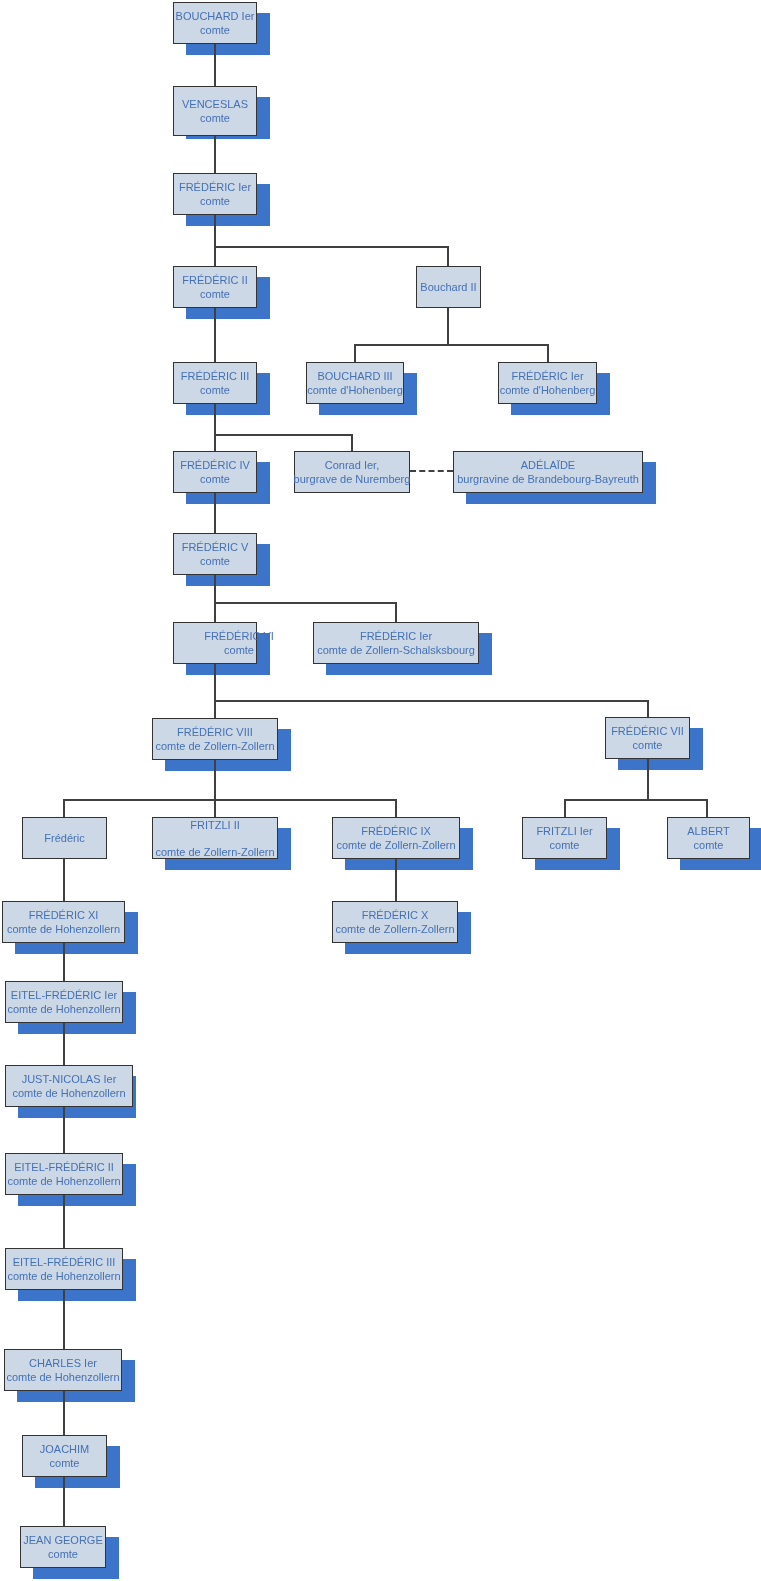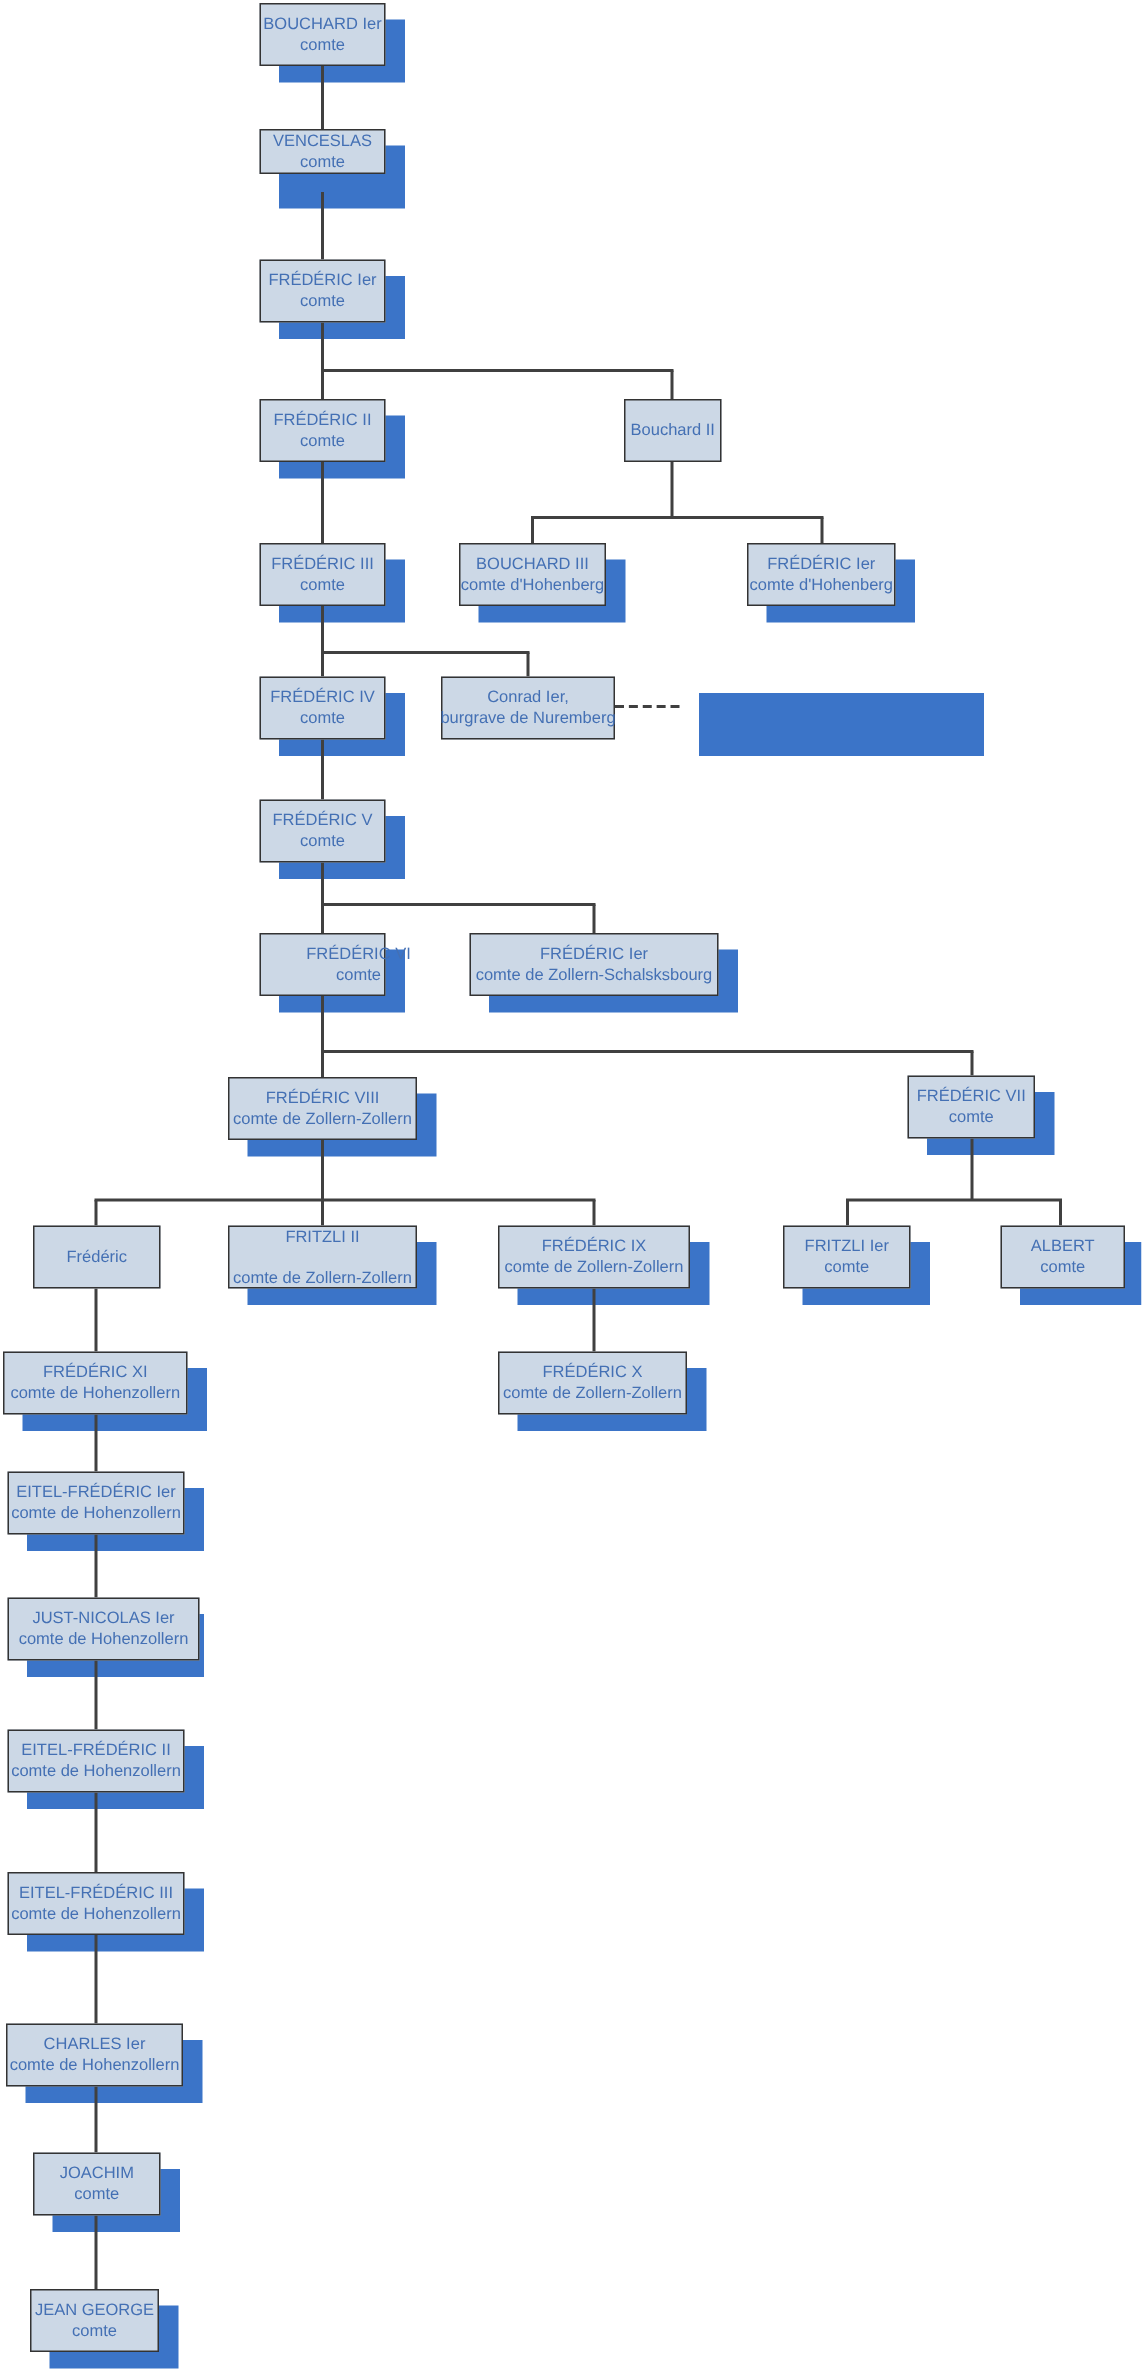--- a/index.html
+++ b/index.html
@@ -103,21 +103,21 @@
     <div class="edge edge-v" style="left: 63px; top: 1023px; height: 42px; background: rgb(64, 64, 64);"></div>
     <div class="edge edge-v" style="left: 63px; top: 1107px; height: 46px; background: rgb(64, 64, 64);"></div>
     <div class="edge edge-v" style="left: 63px; top: 1195px; height: 53px; background: rgb(64, 64, 64);"></div>
     <div class="edge edge-v" style="left: 63px; top: 1290px; height: 59px; background: rgb(64, 64, 64);"></div>
     <div class="edge edge-v" style="left: 63px; top: 1391px; height: 44px; background: rgb(64, 64, 64);"></div>
     <div class="edge edge-v" style="left: 63px; top: 1477px; height: 49px; background: rgb(64, 64, 64);"></div>
     <div class="node" style="left: 173px; top: 2px; width: 84px; height: 42px; background: rgb(204, 216, 230); border-color: rgb(51, 51, 51); color: rgb(68, 112, 180);">
       <span>BOUCHARD Ier</span>
       <span>comte</span>
     </div>
-    <div class="node" style="left: 173px; top: 86px; width: 84px; height: 30px; background: rgb(204, 216, 230); border-color: rgb(51, 51, 51); color: rgb(68, 112, 180);">
+    <div class="node" style="left: 173px; top: 86px; width: 84px; height: 50px; background: rgb(204, 216, 230); border-color: rgb(51, 51, 51); color: rgb(68, 112, 180);">
       <span>VENCESLAS</span>
       <span>comte</span>
     </div>
     <div class="node" style="left: 173px; top: 173px; width: 84px; height: 42px; background: rgb(204, 216, 230); border-color: rgb(51, 51, 51); color: rgb(68, 112, 180);">
       <span>FRÉDÉRIC Ier</span>
       <span>comte</span>
     </div>
     <div class="node" style="left: 173px; top: 266px; width: 84px; height: 42px; background: rgb(204, 216, 230); border-color: rgb(51, 51, 51); color: rgb(68, 112, 180);">
       <span>FRÉDÉRIC II</span>
       <span>comte</span>
@@ -138,20 +138,24 @@
       <span>comte d'Hohenberg</span>
     </div>
     <div class="node" style="left: 173px; top: 451px; width: 84px; height: 42px; background: rgb(204, 216, 230); border-color: rgb(51, 51, 51); color: rgb(68, 112, 180);">
       <span>FRÉDÉRIC IV</span>
       <span>comte</span>
     </div>
     <div class="node" style="left: 294px; top: 451px; width: 116px; height: 42px; background: rgb(204, 216, 230); border-color: rgb(51, 51, 51); color: rgb(68, 112, 180);">
       <span>Conrad Ier,</span>
       <span>burgrave de Nuremberg</span>
     </div>
+    <div class="node" style="left: 453px; top: 451px; width: 190px; height: 42px; background: rgb(204, 216, 230); border-color: rgb(51, 51, 51); color: rgb(68, 112, 180);">
+      <span>ADÉLAÏDE</span>
+      <span>burgravine de Brandebourg-Bayreuth</span>
+    </div>
     <div class="node" style="left: 173px; top: 533px; width: 84px; height: 42px; background: rgb(204, 216, 230); border-color: rgb(51, 51, 51); color: rgb(68, 112, 180);">
       <span>FRÉDÉRIC V</span>
       <span>comte</span>
     </div>
     <div class="node" style="left: 173px; top: 622px; width: 84px; height: 42px; background: rgb(204, 216, 230); border-color: rgb(51, 51, 51); color: rgb(68, 112, 180); padding-left: 48px;">
       <span>FRÉDÉRIC VI</span>
       <span>comte</span>
     </div>
     <div class="node" style="left: 313px; top: 622px; width: 166px; height: 42px; background: rgb(204, 216, 230); border-color: rgb(51, 51, 51); color: rgb(68, 112, 180);">
       <span>FRÉDÉRIC Ier</span>

